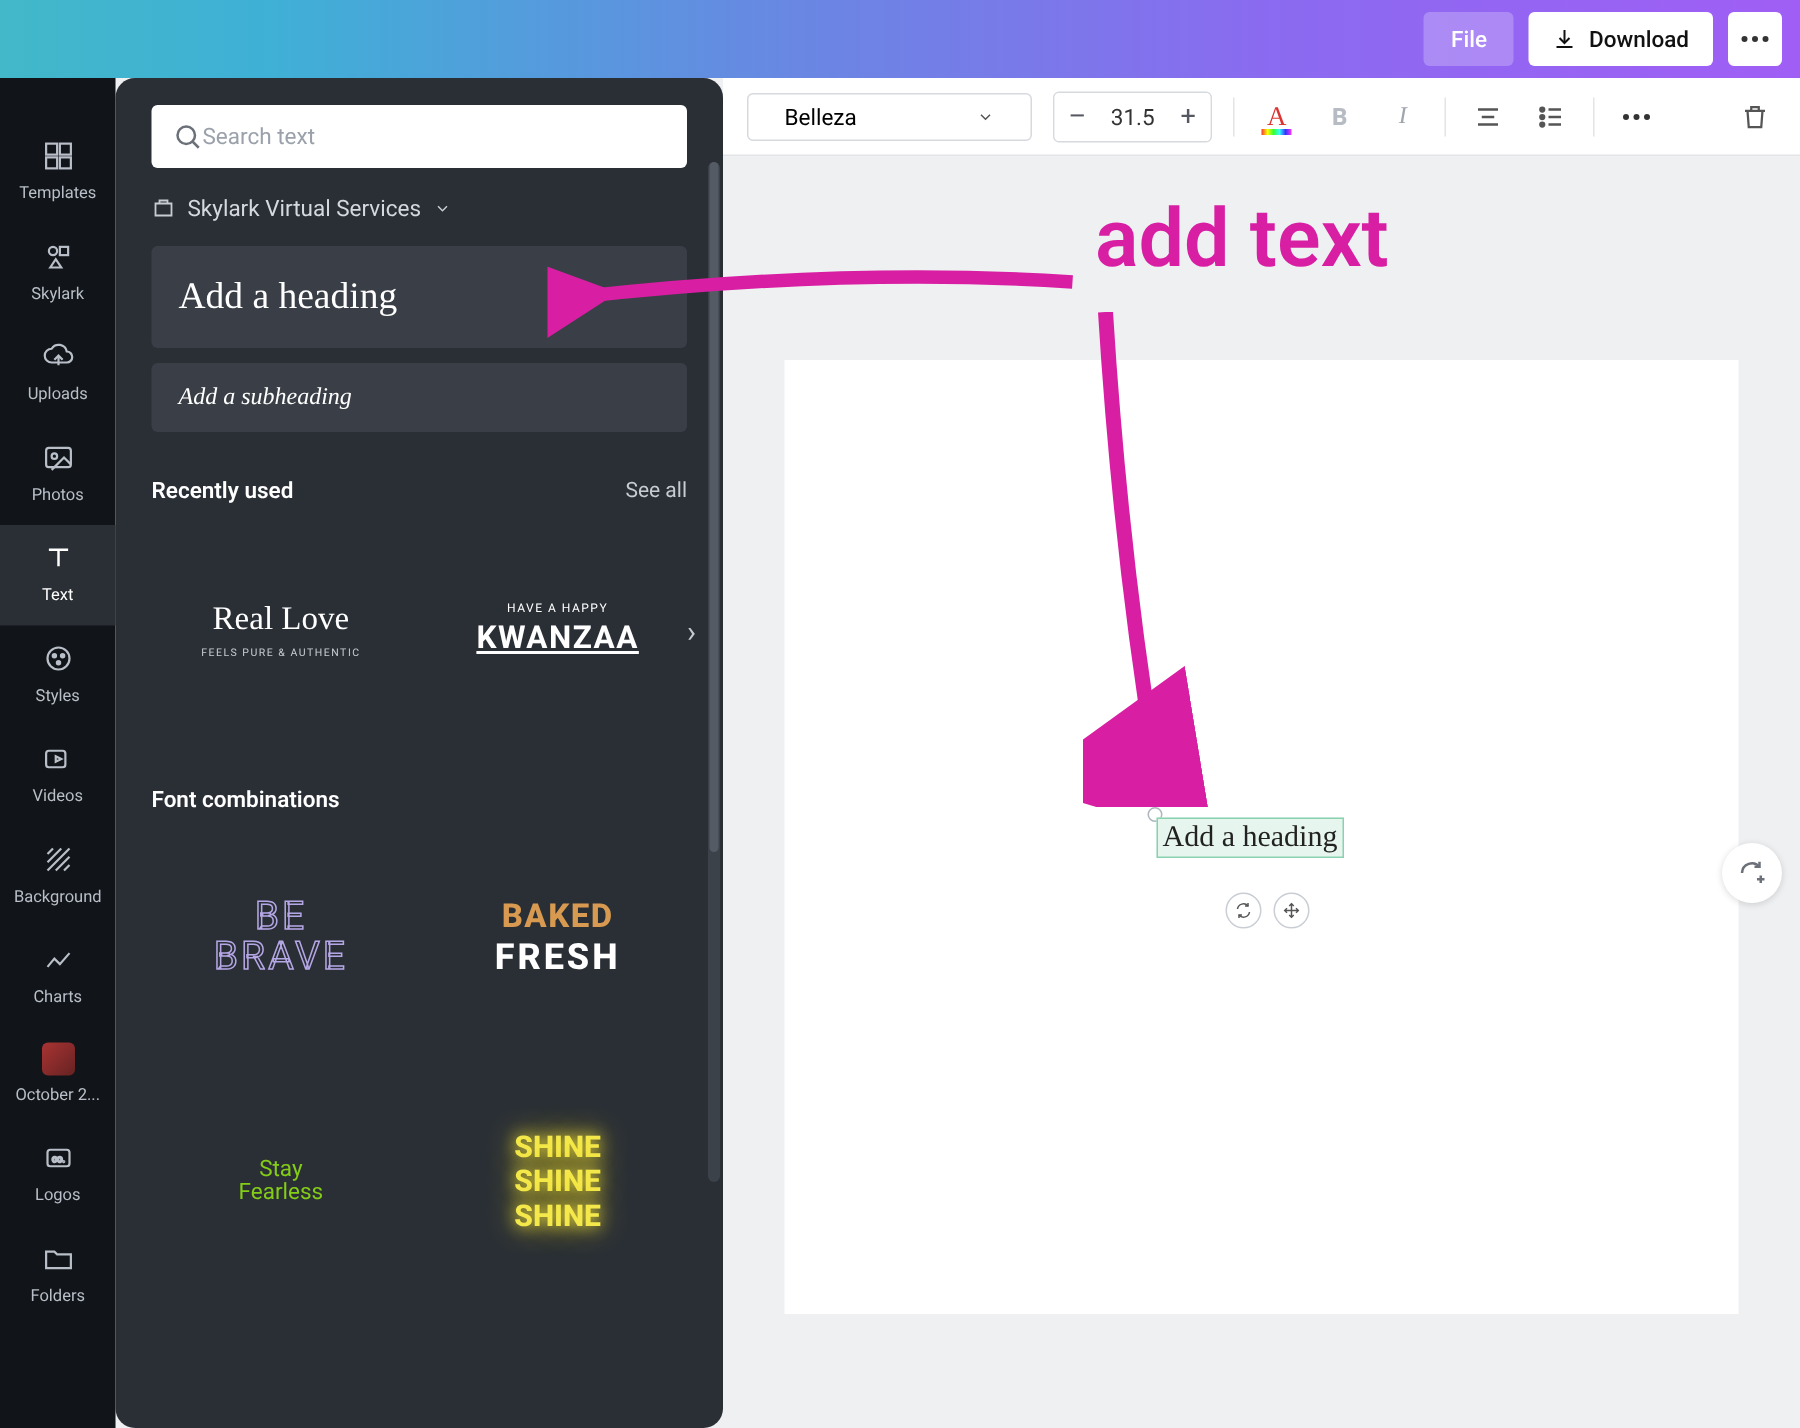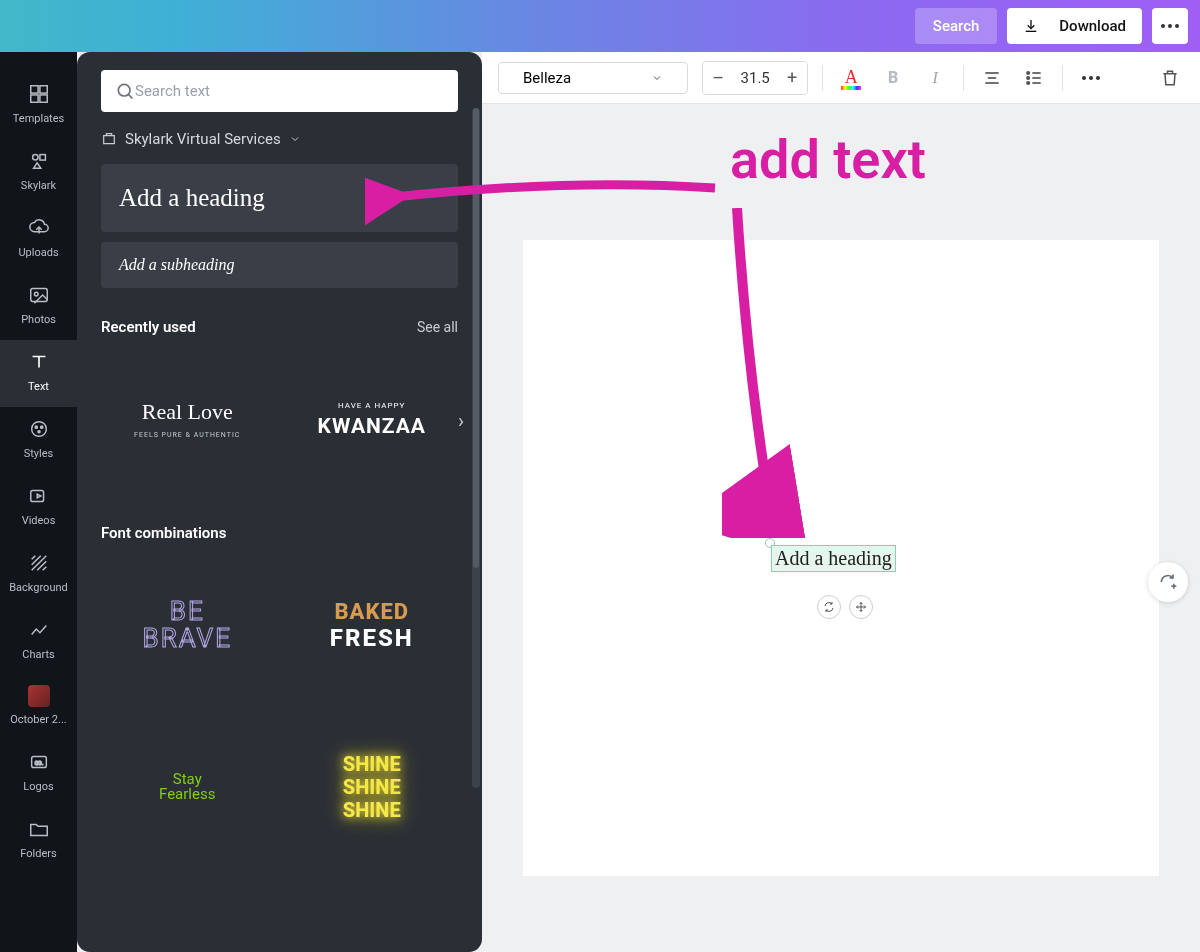--- a/index.html
+++ b/index.html
@@ -6,30 +6,30 @@
   body { width: 1200px; height: 952px; overflow: hidden; background: #eef0f2; }
 
   
   .topbar { height: 52px; background: linear-gradient(90deg,#42b8c9 0%,#3fb0d6 15%,#6a86e3 45%,#8a6bf0 70%,#a05ef5 100%); display:flex; align-items:center; padding:0 12px; color:#fff; }
   .topbar .left { display:flex; align-items:center; gap:26px; }
   .topbar .back { width:18px; height:18px; display:flex; align-items:center; }
   .topbar .menuitem { font-size:15px; font-weight:500; cursor:pointer; }
   .topbar .undo-redo { display:flex; gap:24px; margin-left:18px; }
   .topbar .spacer { flex:1; }
   .topbar .share-btn { background:rgba(255,255,255,0.24); color:#fff; border:none; border-radius:4px; padding:9px 18px; font-size:15px; font-weight:500; cursor:pointer; margin-right:10px;}
-  .topbar .download-btn { background:#fff; color:#111; border:none; border-radius:4px; padding:9px 16px; font-size:15px; font-weight:500; cursor:pointer; display:flex; align-items:center; gap:20px; margin-right:10px;}
+  .topbar .download-btn { background:#fff; color:#111; border:none; border-radius:4px; padding:9px 16px; font-size:15px; font-weight:500; cursor:pointer; display:flex; align-items:center; gap:8px; margin-right:10px;}
   .topbar .more-btn { background:#fff; border-radius:4px; width:36px; height:36px; display:flex; align-items:center; justify-content:center; cursor:pointer;}
   .dots { display:flex; gap:3px; }
   .dots span{width:4px;height:4px;border-radius:50%;background:#333;}
 
   
   .main { display:flex; height: calc(952px - 52px); }
 
   
-  .nav { width:77px; background:#111418; display:flex; flex-direction:column; padding-top:20px; }
+  .nav { width:77px; background:#111418; display:flex; flex-direction:column; padding-top:30px; }
   .nav-item { display:flex; flex-direction:column; align-items:center; gap:6px; color:#b9bfc8; font-size:11px; padding:10px 0 14px; cursor:pointer; }
   .nav-item.active { background:#2a2f36; color:#fff; }
   .nav-icon { width:24px; height:24px; display:flex; align-items:center; justify-content:center; }
 
   
   .panel { width:405px; background:#2a2f36; color:#fff; position:relative; display:flex; flex-direction:column;border-radius:13px; }
   .panel-inner{ padding:18px 24px 0 24px; overflow-y:auto; flex:1;}
   .search-wrap { background:#fff; border-radius:4px; display:flex; align-items:center; padding:0 14px; height:42px; margin-bottom:18px;}
   .search-wrap input { border:none; outline:none; flex:1; font-size:15px; color:#333; background:transparent;}
   .search-wrap input::placeholder{color:#9aa1aa;}
@@ -38,21 +38,21 @@
   .text-opt.heading { font-size:25px; font-family: Georgia, serif; font-weight:500; padding:20px 18px;}
   .text-opt.sub { font-size:16px; font-family: cursive; font-style:italic; padding:14px 18px;}
   .text-opt.body { font-size:13px; color:#d5d9df; padding:14px 18px;}
   .section-head{display:flex;justify-content:space-between;align-items:center; margin:30px 0 8px; font-size:15px; font-weight:600;}
   .section-head .seeall{font-weight:400; color:#c7ccd3; font-size:14px; cursor:pointer;}
   .grid2 { display:grid; grid-template-columns:1fr 1fr; gap:12px; position:relative;}
   .card{ height:150px; display:flex; flex-direction:column; align-items:center; justify-content:center; text-align:center; color:#fff; cursor:pointer;}
   .card.real-love .t1{ font-family: Georgia, serif; font-size:22px;}
   .card.real-love .t2{ font-size:7px; letter-spacing:1px; margin-top:6px; color:#c7ccd3;}
   .card.kwanzaa .t1{ font-size:8px; letter-spacing:1px; margin-bottom:4px;}
-  .card.kwanzaa .t2{ font-size:21px; font-weight:700; letter-spacing:1px;}
+  .card.kwanzaa .t2{ font-size:21px; font-weight:700; letter-spacing:1px;text-decoration:underline;}
   .card.bebrave{ font-family: Impact, sans-serif; font-size:26px; line-height:1.05; letter-spacing:2px;}
   .card.bebrave .outline{ -webkit-text-stroke:1px #b5a7e6; color:transparent;}
   .card.bakedfresh .t1{ color:#d79a50; font-weight:800; font-size:22px; letter-spacing:1px;}
   .card.bakedfresh .t2{ color:#fff; font-weight:800; font-size:24px; letter-spacing:2px;}
   .card.stay{ font-family: cursive; color:#84cc16; font-size:15px; line-height:1;}
   .card.shine{ color:#f4e84a; font-weight:800; font-size:20px; line-height:1.15; text-shadow:0 0 10px #f0df3e,0 0 20px #d6c52a;}
   .chev-right{position:absolute; right:-6px; top:65px; color:#c7ccd3; font-size:20px; cursor:pointer;}
   .panel-scrollbar{position:absolute; right:2px; top:56px; width:8px; height:680px; background:#3c424a; border-radius:4px;}
   .panel-scrollbar::before{content:""; position:absolute; left:1px; top:0; width:6px; height:460px; background:#555b64; border-radius:3px;}
   .collapse-tab{position:absolute; right:-12px; top:560px; width:12px; height:60px; background:#2a2f36; border-radius:0 6px 6px 0; display:flex;align-items:center;justify-content:center; color:#c7ccd3; font-size:10px; cursor:pointer;}
@@ -81,21 +81,21 @@
   
   .anno-text{ position:absolute; left:730px; top:128px; font-size:54px; font-weight:600; color:#d81fa3;}
   .anno-arrow1{position:absolute; left:365px; top:158px; }
   .anno-arrow2{position:absolute; left:722px; top:208px;}
 </style>
 </head>
 <body>
 
 <div class="topbar">
   <div class="spacer"></div>
-  <button class="share-btn">Search</button>
+  <button class="share-btn">File</button>
   <button class="download-btn">
     <svg width="16" height="16" viewBox="0 0 24 24" fill="none" stroke="#111" stroke-width="2">
         <path d="M12 3v12"></path>
         <polyline points="7 11 12 16 17 11"></polyline>
         <path d="M4 20h16"></path>
       </svg>
     <span>Download</span>
   </button>
   <div class="more-btn">
       <div class="dots">

